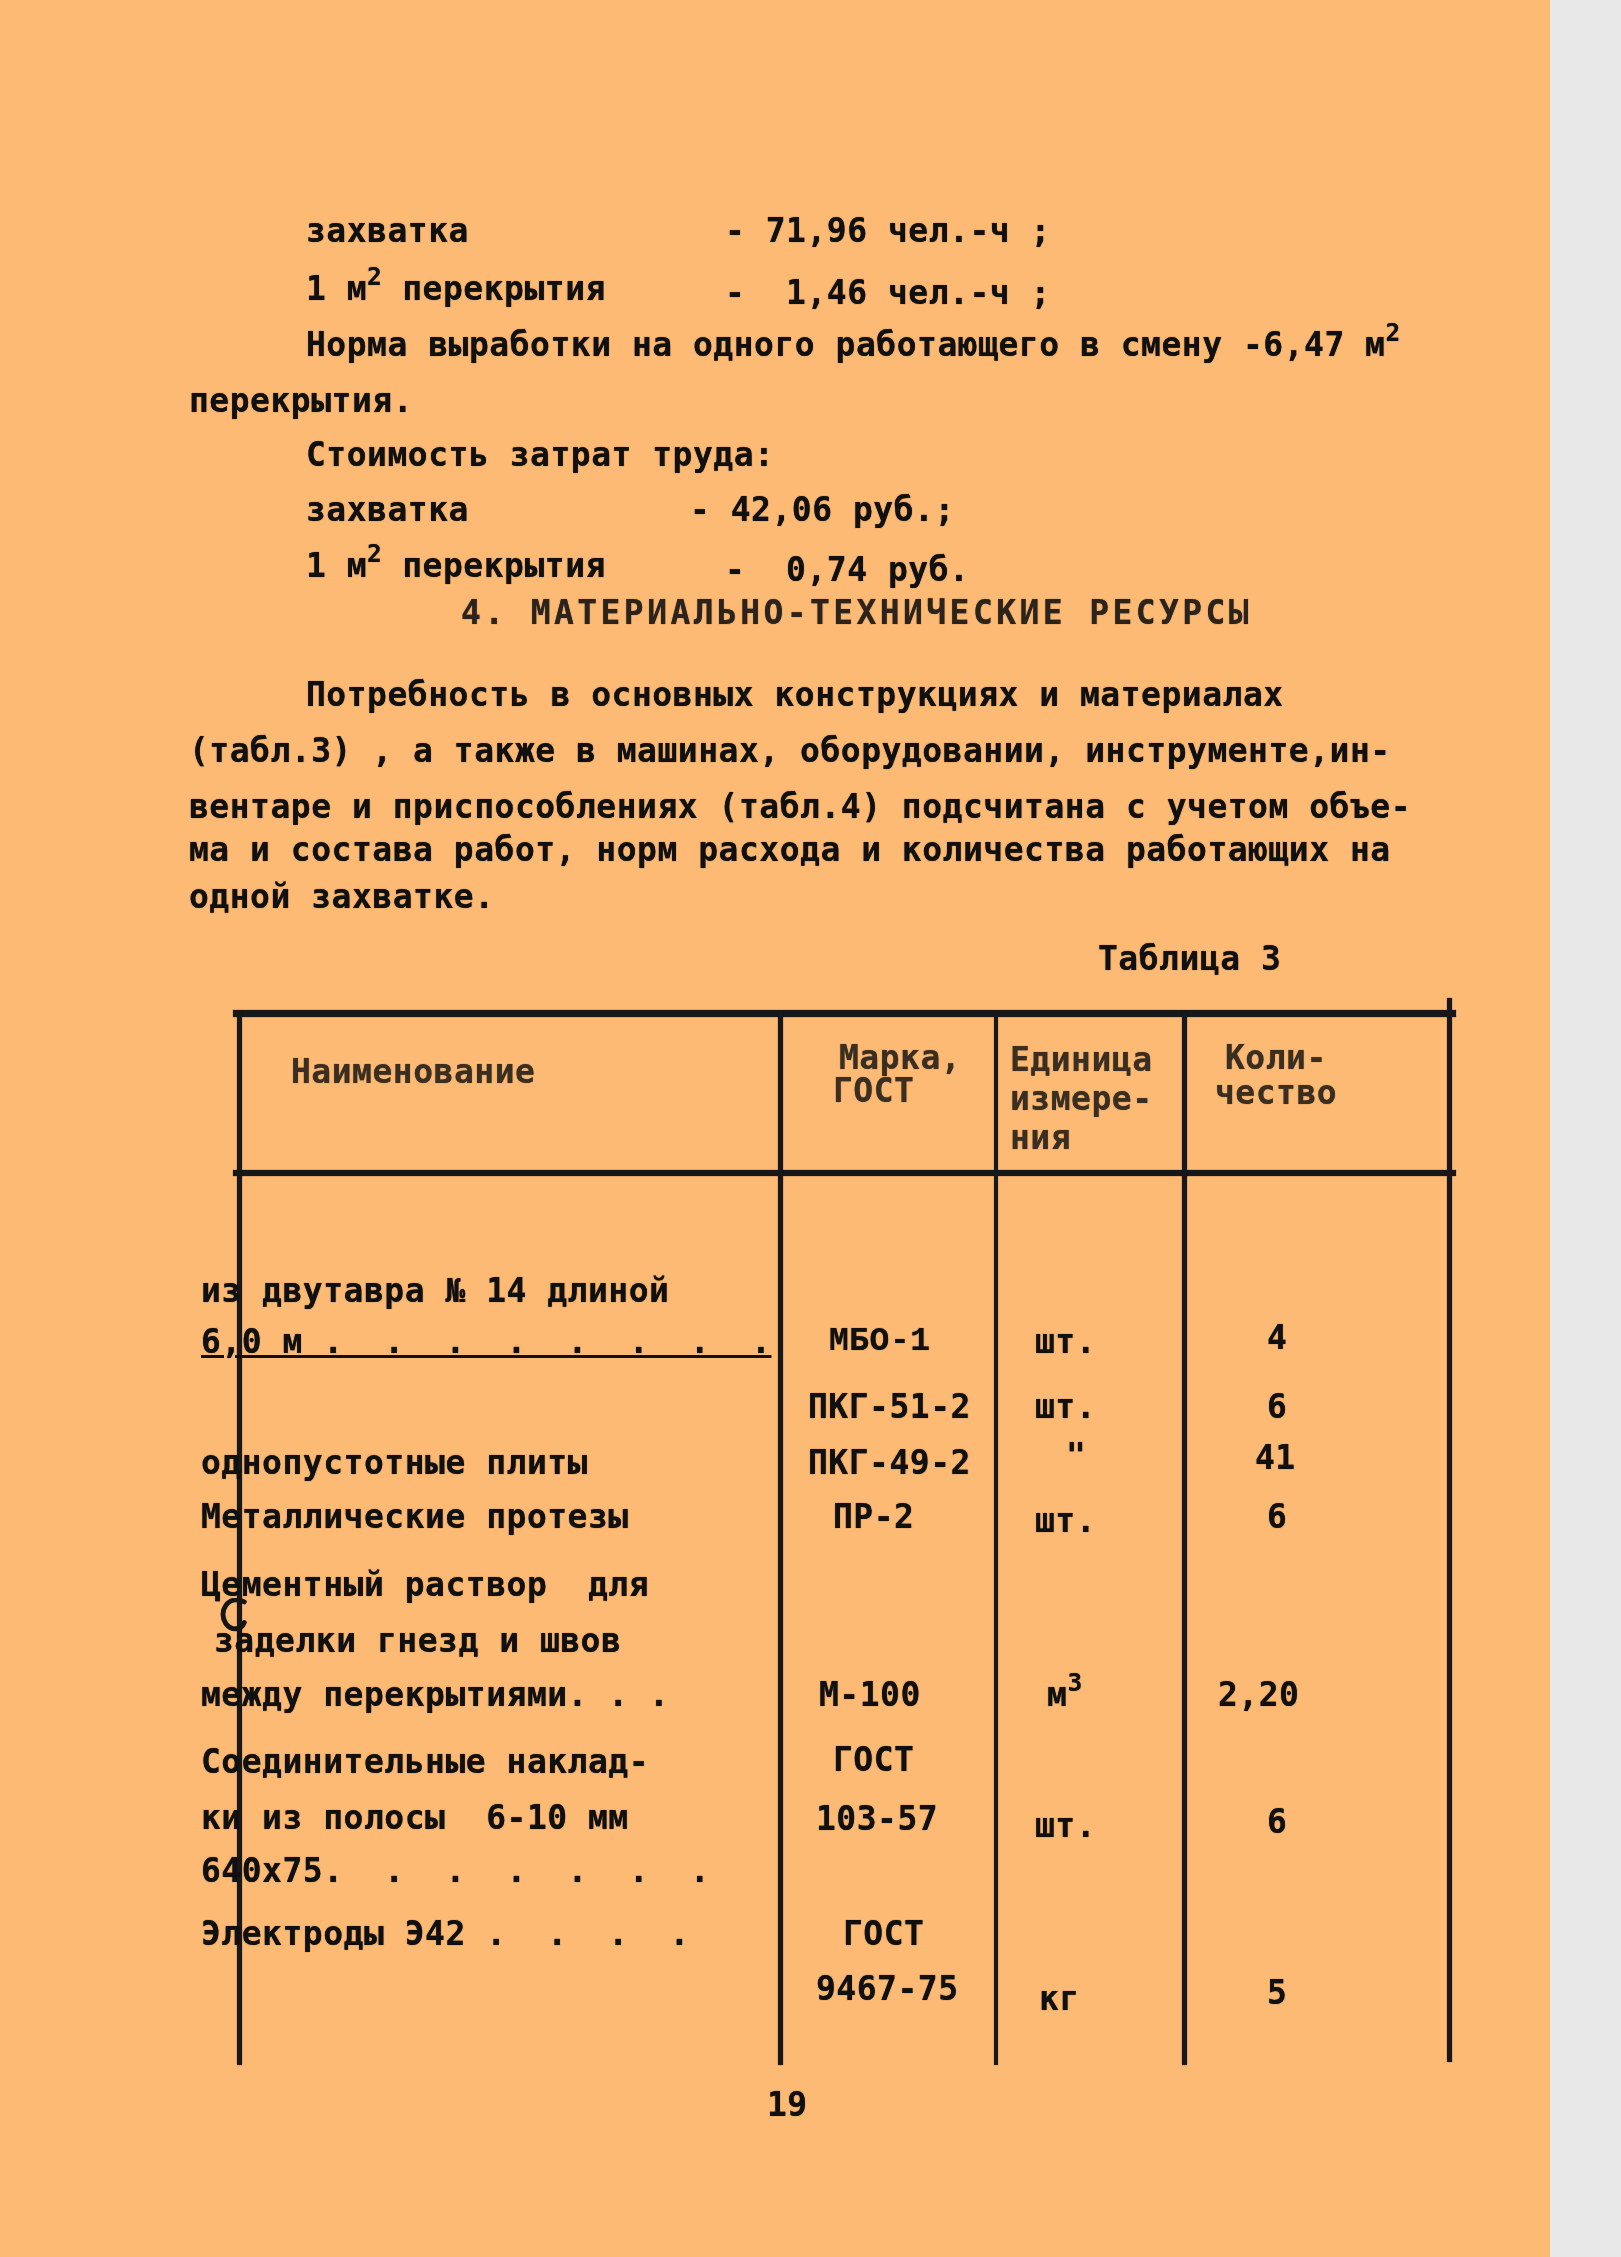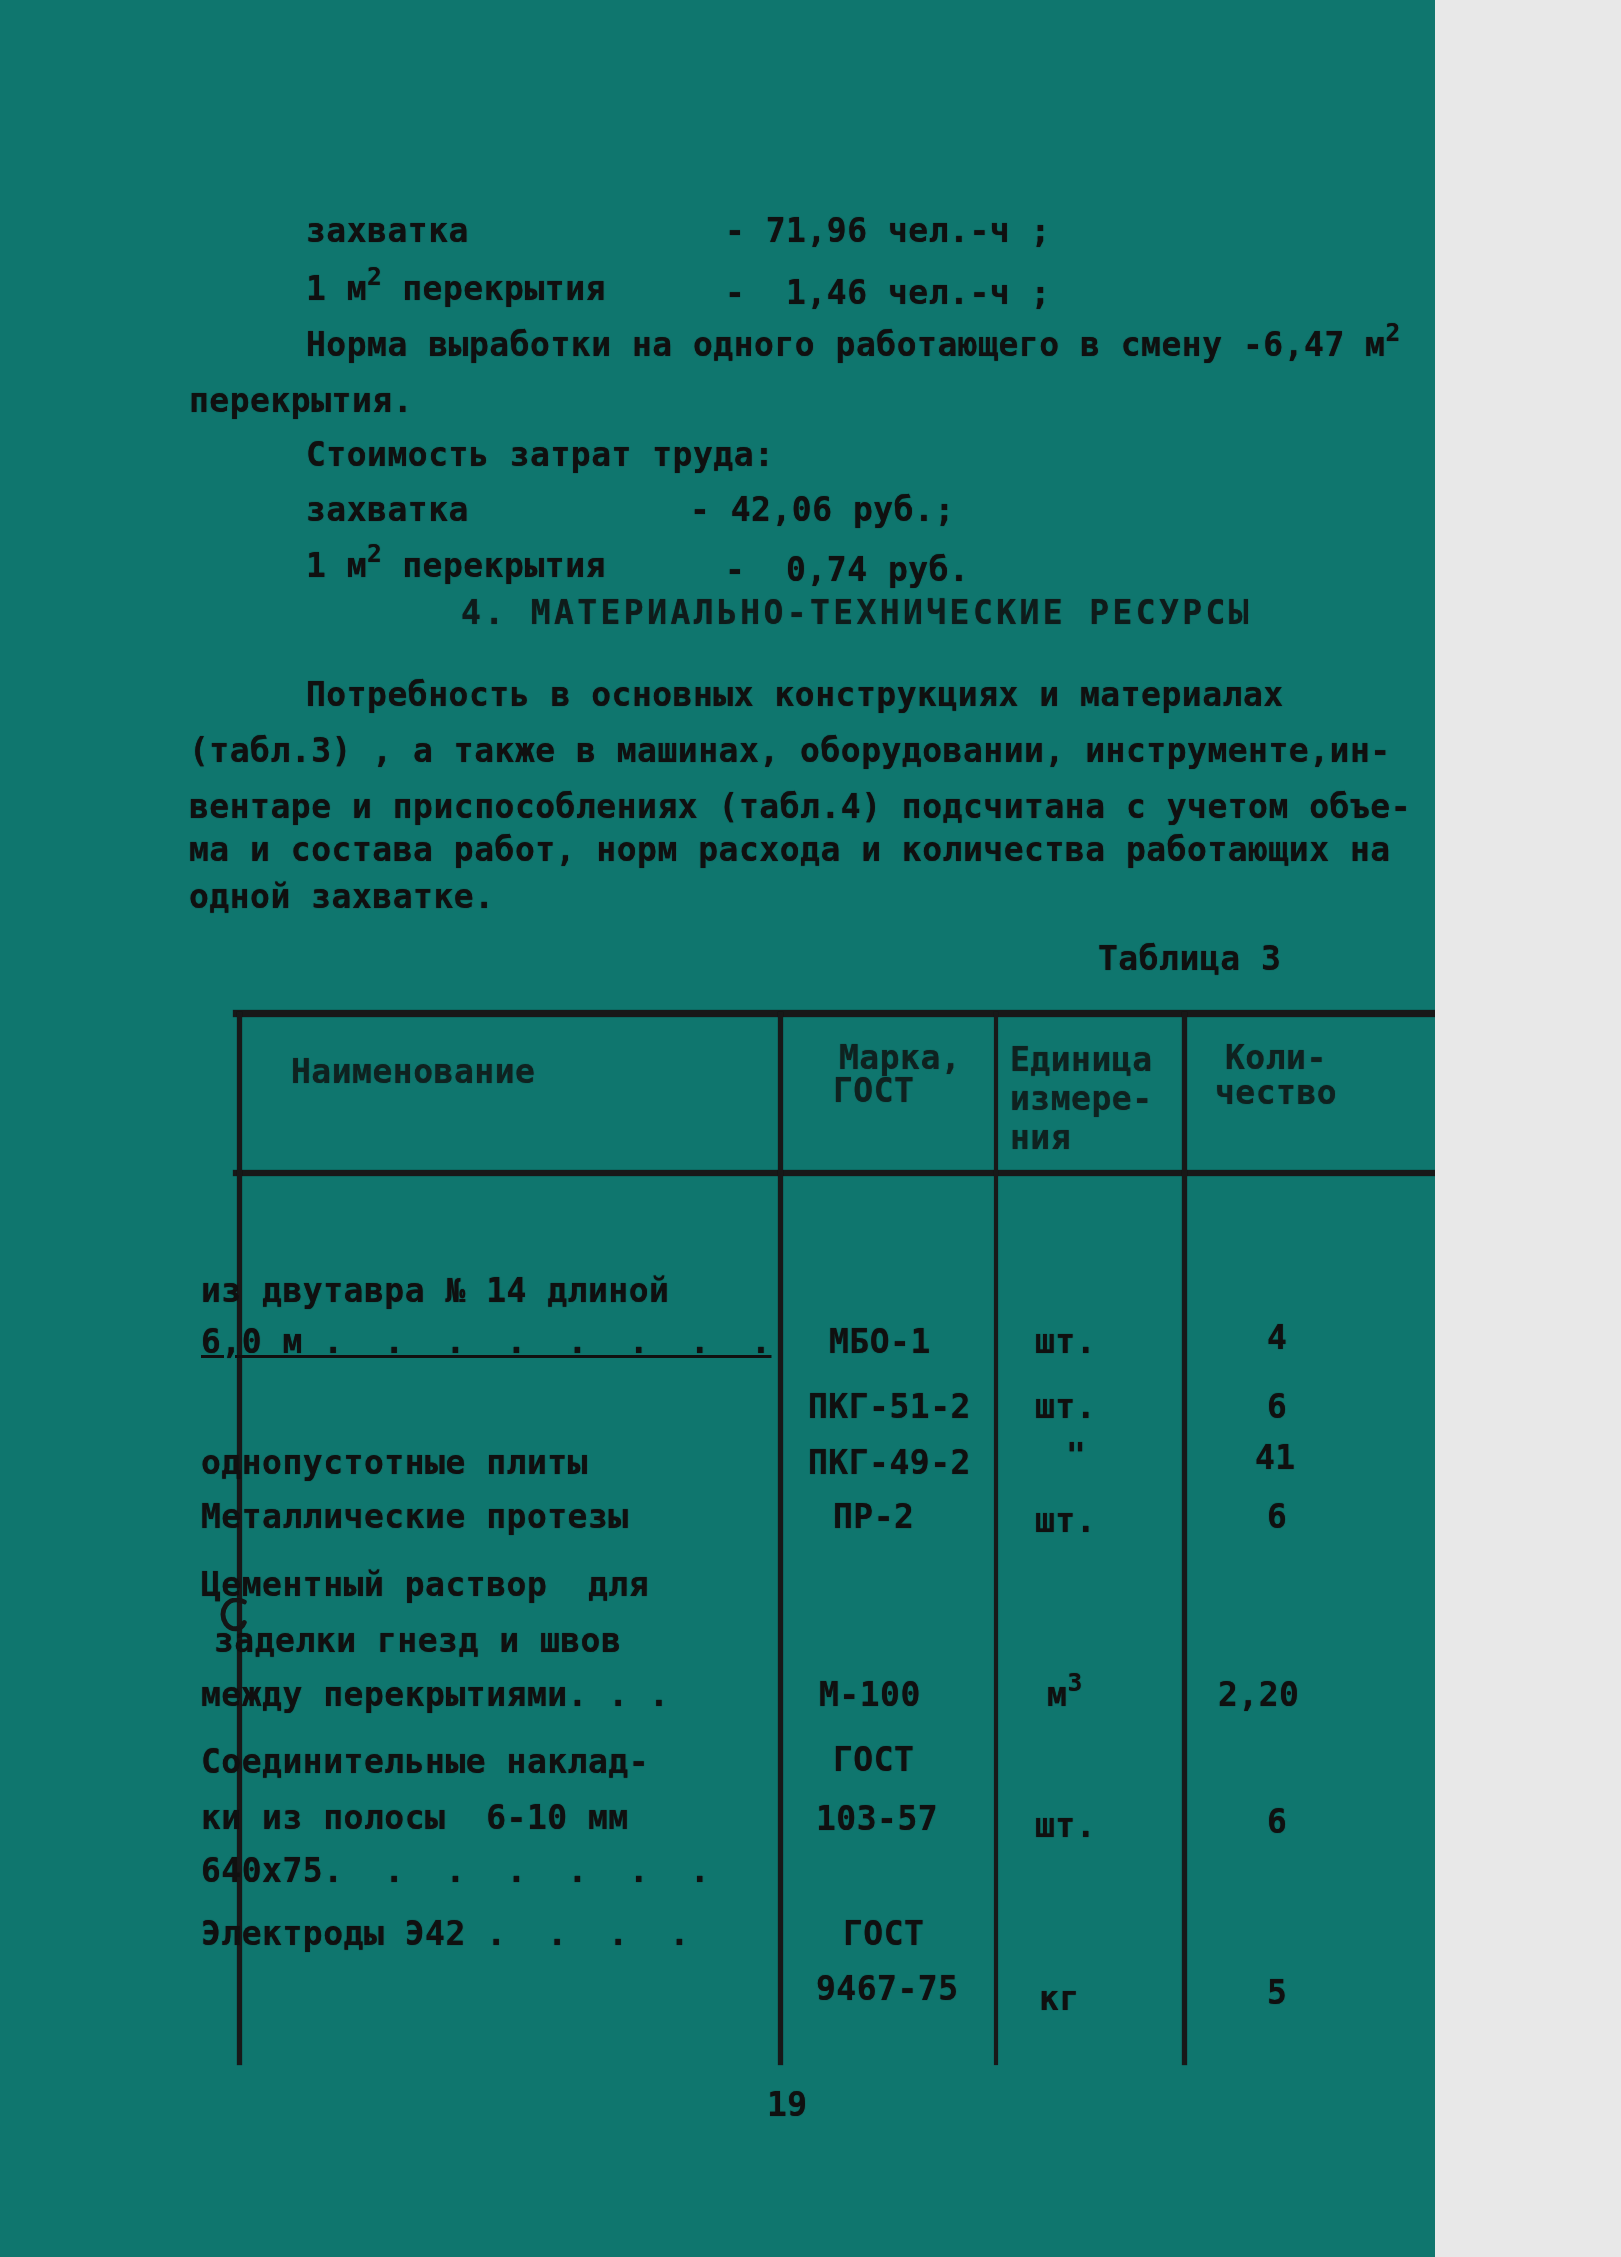--- a/index.html
+++ b/index.html
@@ -1,19 +1,19 @@
 <!DOCTYPE html>
 <html><head>
 <meta charset="utf-8">
 <style>
   html,body{margin:0;padding:0;background:#e8e8e8;}
   .page{
     position:relative;
-    width:1435px;height:2257px;
-    background:#0f766e;
+    width:1550px;height:2257px;
+    background:#fdba74;
     overflow:hidden;
     font-family:"DejaVu Sans Mono","Liberation Mono",monospace;
     color:#101010;
   }
   .tl{
     position:absolute;
     white-space:pre;
     font-size:33px;
     font-weight:700;
     letter-spacing:0.5px;
@@ -74,21 +74,21 @@
   <div class="tl faded" style="left:839px;top:1041px;">Марка,</div>
   <div class="tl faded" style="left:833px;top:1074px;">ГОСТ</div>
   <div class="tl faded" style="left:1010px;top:1043px;">Единица</div>
   <div class="tl faded" style="left:1010px;top:1082px;">измере-</div>
   <div class="tl faded" style="left:1010px;top:1121px;">ния</div>
   <div class="tl faded" style="left:1225px;top:1041px;">Коли-</div>
   <div class="tl faded" style="left:1215px;top:1076px;">чество</div>
 
   <div class="tl" style="left:201px;top:1274px;">из двутавра № 14 длиной</div>
   <div class="tl" style="left:201px;top:1325px;text-decoration:underline;">6,0 м .  .  .  .  .  .  .  .</div>
-  <div class="tl" style="left:829px;top:1325px;">МБО-1</div>
+  <div class="tl" style="left:829px;top:1325px;font-family:Liberation Mono, monospace;">МБО-1</div>
   <div class="tl" style="left:1035px;top:1325px;">шт.</div>
   <div class="tl" style="left:1267px;top:1321px;">4</div>
 
   <div class="tl" style="left:201px;top:1446px;">однопустотные плиты</div>
   <div class="tl" style="left:808px;top:1390px;">ПКГ-51-2</div>
   <div class="tl" style="left:808px;top:1446px;">ПКГ-49-2</div>
   <div class="tl" style="left:1035px;top:1390px;">шт.</div>
   <div class="tl" style="left:1066px;top:1439px;">"</div>
   <div class="tl" style="left:1267px;top:1390px;">6</div>
   <div class="tl" style="left:1255px;top:1441px;">41</div>

